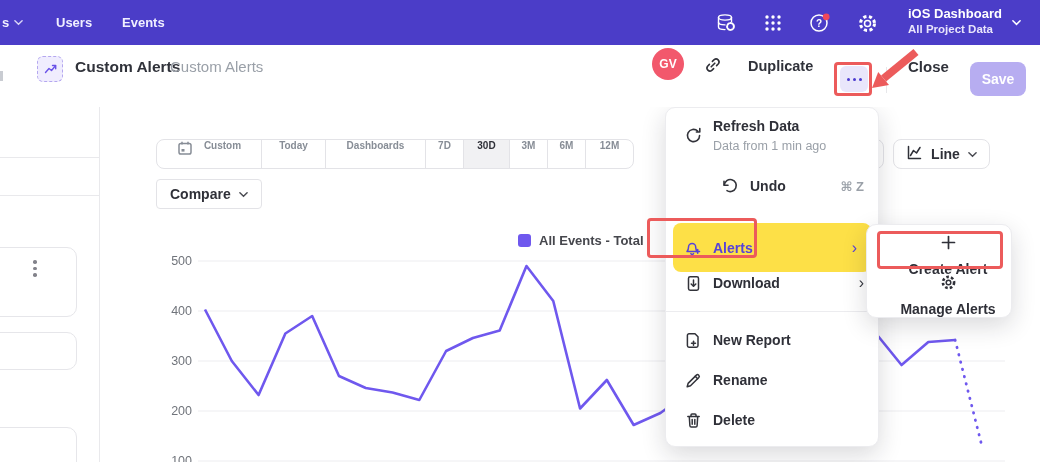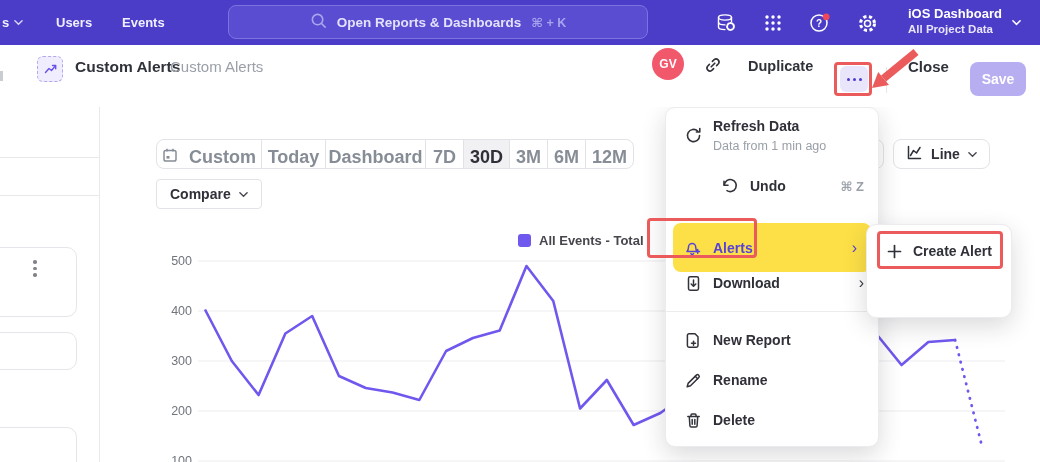--- a/index.html
+++ b/index.html
@@ -42,21 +42,21 @@
   
   .side-vline { position:absolute; left:99px; top:107px; width:1px; height:355px; background:#e9e9ec; z-index:3; }
   .side-hline { position:absolute; left:0; height:1px; background:#e9e9ec; width:99px; z-index:3; }
   .side-card { position:absolute; left:-22px; width:99px; background:#fff; border:1px solid #e6e6ea; border-radius:10px; z-index:3; }
   .kebab { position:absolute; left:54px; top:12px; display:flex; flex-direction:column; gap:3px; cursor:pointer; }
   .kebab i { width:3.5px; height:3.5px; border-radius:50%; background:#83838b; }
 
   
   .seg { position:absolute; left:156px; top:139px; height:30px; display:flex; border:1px solid #e3e3e7;
     border-radius:8px; background:#fff; overflow:hidden; z-index:4; }
-  .seg-cell { display:flex; align-items:flex-end; justify-content:center; gap:11px; font-size:18px; font-weight:600;
+  .seg-cell { display:flex; align-items:flex-start; justify-content:center; gap:11px; font-size:10px; font-weight:600;
     color:#878d96; border-left:1px solid #e3e3e7; cursor:pointer; height:100%; }
   .seg-cell:first-child { border-left:none; }
   .seg-cell.sel { background:#f1f1f3; color:#2f3038; font-weight:700; }
   .compare { position:absolute; left:156px; top:179px; height:30px; padding:0 13px; border:1px solid #e3e3e7;
     border-radius:4px; background:#fff; display:flex; align-items:center; gap:8px; font-size:14px; font-weight:600;
     color:#2f3038; z-index:4; cursor:pointer; }
   .metric-btn { position:absolute; left:818px; top:139px; width:66px; height:30px; border:1px solid #e3e3e7;
     border-radius:8px; background:#fff; z-index:4; cursor:pointer; }
   .metric-btn .chev { position:absolute; right:10px; top:11px; }
   .line-btn { position:absolute; left:893px; top:139px; width:97px; height:30px; border:1px solid #e3e3e7;
@@ -79,21 +79,21 @@
   .m-right { margin-left:auto; margin-right:14px; font-size:13px; color:#9aa0a8; font-weight:600; }
   .m-chev { margin-left:auto; margin-right:14px; font-size:16px; color:#3b3c44; line-height:1; }
   .m-hl { position:absolute; left:7px; right:7px; top:115px; height:49px; background:#fde047; border-radius:8px;
     display:flex; align-items:center; padding-left:11px; gap:11px; cursor:pointer; }
   .m-hl .m-lb, .m-hl .m-chev { color:#5742d9; }
   .m-div { position:absolute; left:0; right:0; top:203px; height:1px; background:#ececef; }
 
   
   .submenu { position:absolute; left:866px; top:224px; width:146px; height:94px; background:#fff; border:1px solid #ececef;
     border-radius:10px; box-shadow:0 8px 24px rgba(25,25,40,.16); z-index:31; }
-  .s-row { position:absolute; left:0; right:0; height:36px; display:flex; align-items:center; padding-left:18px; gap:10px; cursor:pointer; }
+  .s-row { position:absolute; left:0; right:0; height:36px; display:flex; align-items:center; padding-left:18px; gap:10px; cursor:pointer;flex-direction:column; }
   .s-lb { font-size:14px; font-weight:700; color:#2f3038; }
 
   
   .red-box { position:absolute; border:3.5px solid #ec5b5b; border-radius:4px; z-index:40; pointer-events:none; }
   #red-arrow { position:absolute; left:864px; top:48px; z-index:41; pointer-events:none; }
 
   .chev { width:9px; height:9px; display:inline-block; }
 </style>
 </head>
 <body>
@@ -140,21 +140,21 @@
             <line x1="5" y1="1.8" x2="5" y2="4.5"></line>
             <line x1="11" y1="1.8" x2="11" y2="4.5"></line>
             <rect x="4.5" y="9" width="3" height="2.6" fill="#878d96" stroke="none"></rect>
         </svg></span>
       <span>Custom</span>
     </div>
     <div class="seg-cell" style="width:64px;">
         <span>Today</span>
       </div>
     <div class="seg-cell" style="width:100px;">
-        <span>Dashboard</span>
+        <span>Dashboards</span>
       </div>
     <div class="seg-cell" style="width:38px;">
         <span>7D</span>
       </div>
     <div class="seg-cell sel" style="width:46px;">
         <span>30D</span>
       </div>
     <div class="seg-cell" style="width:38px;">
         <span>3M</span>
       </div>
@@ -282,20 +282,29 @@
   <div class="submenu">
     <div class="s-row" style="top:8px;">
       <span class="m-ic">
         <svg width="15" height="15" viewBox="0 0 15 15" fill="none" stroke="#2f3038" stroke-width="1.7" stroke-linecap="round">
             <line x1="7.5" y1="1.5" x2="7.5" y2="13.5"></line>
             <line x1="1.5" y1="7.5" x2="13.5" y2="7.5"></line>
           </svg>
         </span>
       <span class="s-lb">Create Alert</span>
     </div>
+    <div class="s-row" style="top:48px;">
+      <span class="m-ic">
+        <svg width="17" height="17" viewBox="0 0 17 17" fill="none" stroke="#2f3038">
+          <circle cx="8.5" cy="8.5" r="5.6" stroke-width="2.6" stroke-dasharray="2.6 2.1"></circle>
+            <circle cx="8.5" cy="8.5" r="2.3" stroke-width="1.5"></circle>
+        </svg>
+        </span>
+      <span class="s-lb">Manage Alerts</span>
+    </div>
   </div>
 
   <div class="header">
     <span class="collapse-mark"></span>
     <div class="report-icon">
       <svg width="15" height="15" viewBox="0 0 15 15" fill="none" stroke="#6a52e8" stroke-width="1.4" stroke-linecap="round" stroke-linejoin="round">
         <polyline points="2.5,10.5 6,6.5 8.5,8.5 12.5,3.8"></polyline>
           <polyline points="9.5,3.5 12.7,3.5 12.7,6.7"></polyline>
       </svg>
     </div>
@@ -327,29 +336,20 @@
           <polyline points="1,1.5 5,5.5 9,1.5"></polyline>
         </svg>
     </div>
     <div class="nav-item" style="left:56px;">
         <span>Users</span>
       </div>
     <div class="nav-item" style="left:122px;">
         <span>Events</span>
       </div>
 
-    <div class="searchbar">
-      <span>
-        <svg width="17" height="17" viewBox="0 0 18 18" fill="none" stroke="#aba5ec" stroke-width="1.7" stroke-linecap="round">
-            <circle cx="8" cy="8" r="5.5"></circle>
-            <line x1="12.2" y1="12.2" x2="16" y2="16"></line>
-          </svg></span>
-      <span class="search-ph">Open Reports &amp; Dashboards</span>
-      <span class="search-sc">⌘ + K</span>
-    </div>
 
     <div class="nav-ic" style="left:714px;">
       <svg width="22" height="22" viewBox="0 0 22 22" fill="none" stroke="#fff" stroke-width="1.4" stroke-linecap="round">
         <ellipse cx="10" cy="5.5" rx="6.5" ry="2.6"></ellipse>
         <path d="M3.5 5.5v9.5c0 1.4 2.9 2.6 6.5 2.6"></path>
         <path d="M16.5 5.5v4"></path>
         <path d="M3.5 10.3c0 1.4 2.9 2.6 6.5 2.6"></path>
         <circle cx="15.5" cy="14.5" r="3.4" stroke-width="2" stroke-dasharray="1.7 1.4"></circle>
       </svg>
     </div>

